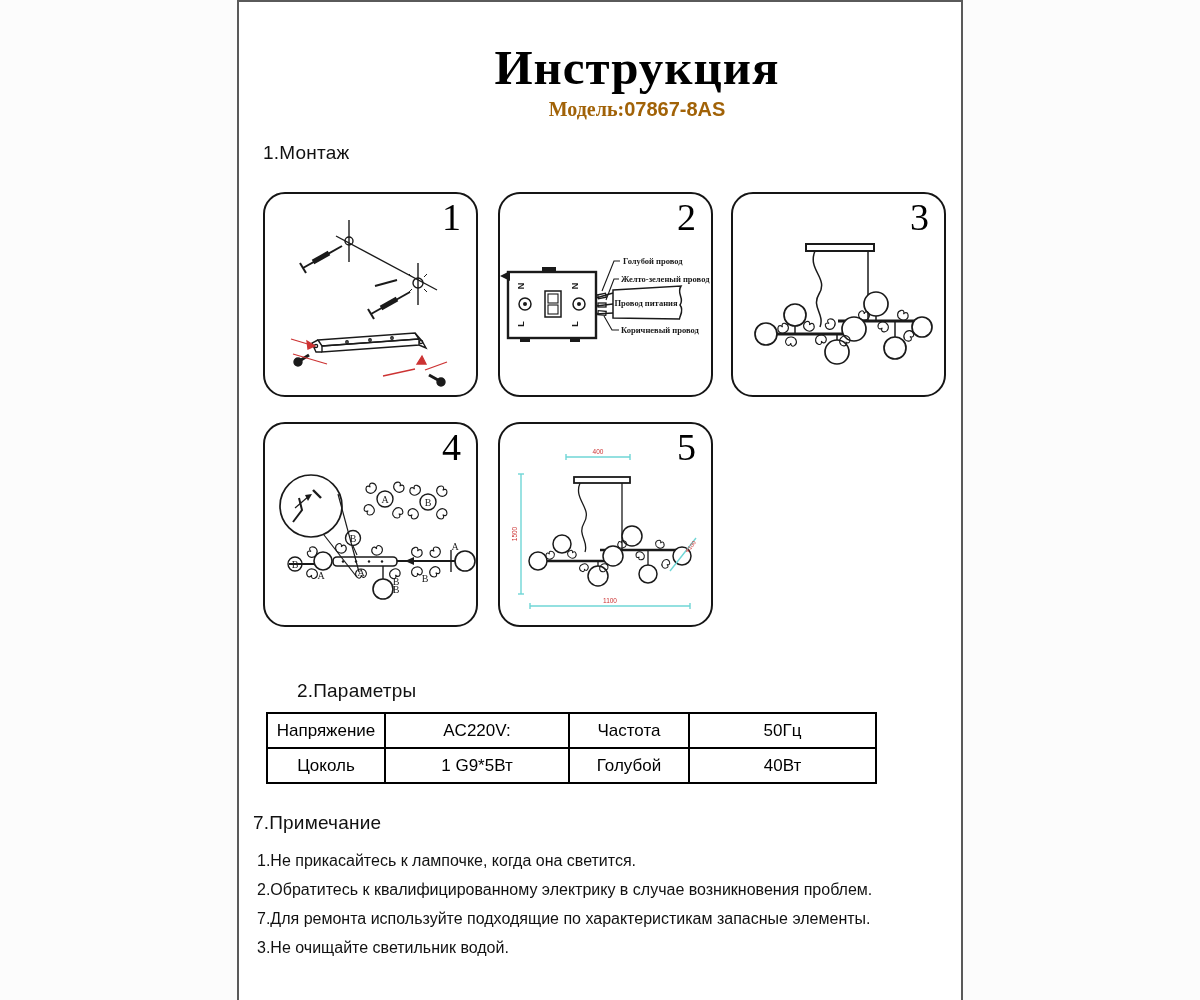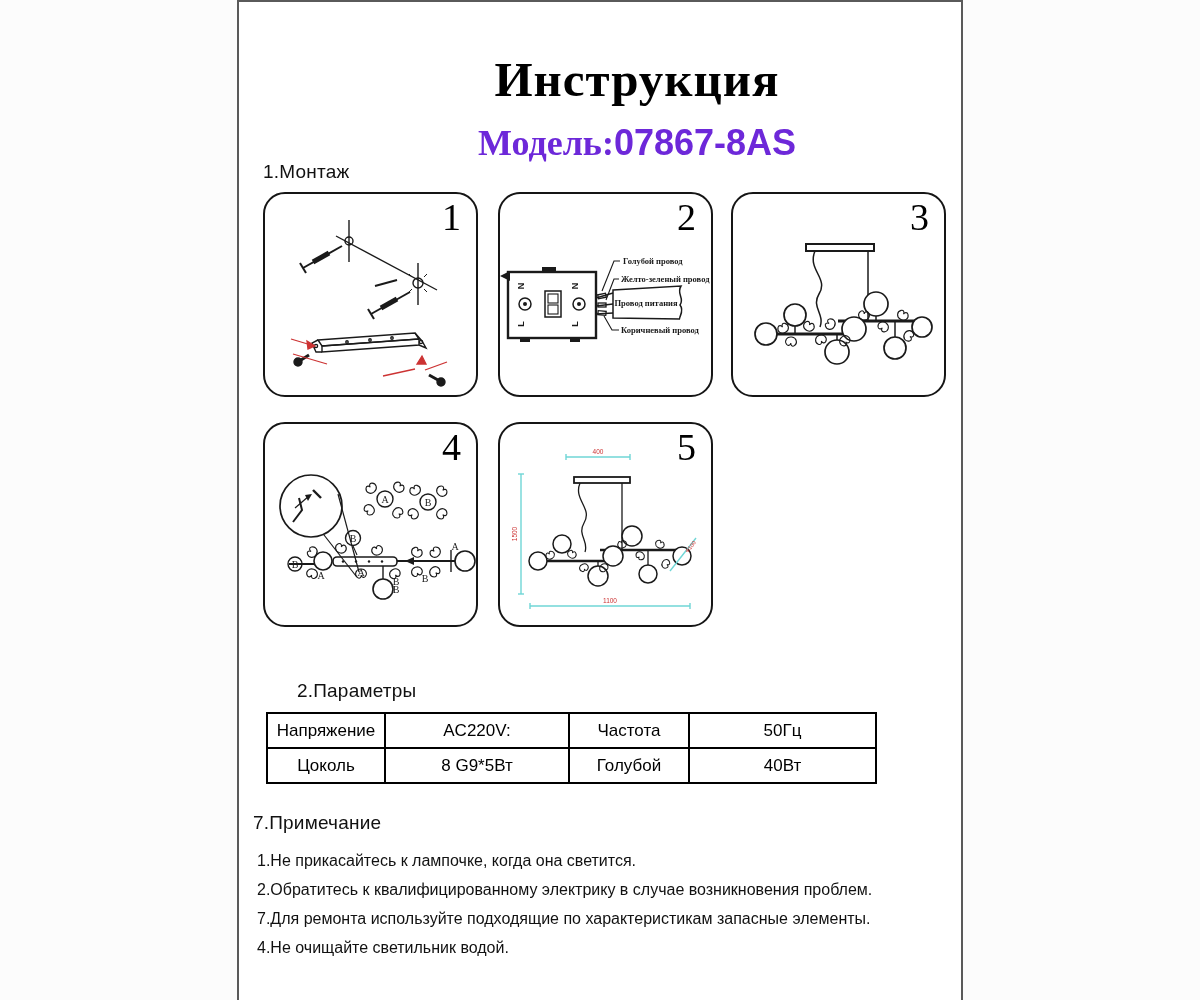--- a/index.html
+++ b/index.html
@@ -11,30 +11,30 @@
   .sheet{
     position:absolute;left:237px;top:0;width:726px;height:1000px;
     background:#ffffff;border:2px solid #5a5a5a;border-bottom:none;
     box-sizing:border-box;
   }
   .title-block{
     position:absolute;top:36px;left:0;width:100%;text-align:center;
     padding-left:74px;box-sizing:border-box;
   }
   .title-block h1{
-    margin:16px;font-family:"Liberation Serif",serif;font-weight:bold;
+    margin:4px;font-family:"Liberation Serif",serif;font-weight:bold;
     font-size:49px;line-height:52px;letter-spacing:1px;color:#000;
   }
-  .model-line{font-size:36px;font-weight:bold;margin-top:2px;color:#6d28d9;}
+  .model-line{font-size:20px;font-weight:bold;margin-top:2px;color:#a16207;}
   .model-line .lbl{font-family:"Liberation Serif",serif;}
   .model-line .val{font-family:"Liberation Sans",sans-serif;}
   .section-label{
     position:absolute;font-size:19px;color:#111;letter-spacing:0.2px;
   }
-  #lbl-montage{left:24px;top:159px;}
+  #lbl-montage{left:24px;top:140px;}
   #lbl-params{left:14px;top:678px;margin-left:44px;}
   #lbl-notes{left:14px;top:810px;}
   .panel{
     position:absolute;width:215px;height:205px;border:2px solid #151515;
     border-radius:22px;box-sizing:border-box;background:#fff;
   }
   .panel .num{
     position:absolute;top:0px;right:15px;font-family:"Liberation Serif",serif;
     font-size:38px;color:#000;line-height:46px;
   }
@@ -340,29 +340,29 @@
   <table class="params">
     <tbody>
         <tr>
       <td class="c1">Напряжение</td>
       <td class="c2">AC220V:</td>
       <td class="c3">Частота</td>
       <td class="c4">50Гц</td>
     </tr>
     <tr>
       <td class="c1">Цоколь</td>
-      <td class="c2">8 G9*5Вт</td>
+      <td class="c2">1 G9*5Вт</td>
       <td class="c3">Голубой</td>
       <td class="c4">40Вт</td>
     </tr>
   </tbody>
     </table>
 
   <div class="section-label" id="lbl-notes">7.Примечание</div>
 
   <div class="notes">
     <p>1.Не прикасайтесь к лампочке, когда она светится.</p>
     <p>2.Обратитесь к квалифицированному электрику в случае возникновения проблем.</p>
     <p>7.Для ремонта используйте подходящие по характеристикам запасные элементы.</p>
-    <p>4.Не очищайте светильник водой.</p>
+    <p>3.Не очищайте светильник водой.</p>
   </div>
 
 </div>
 
 </body></html>

